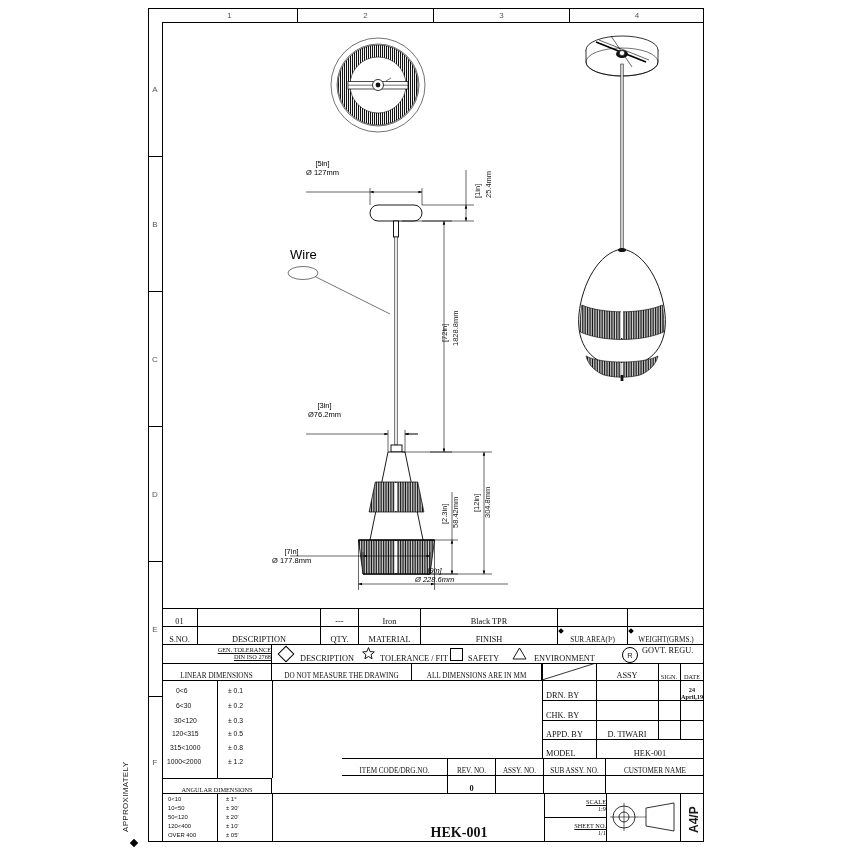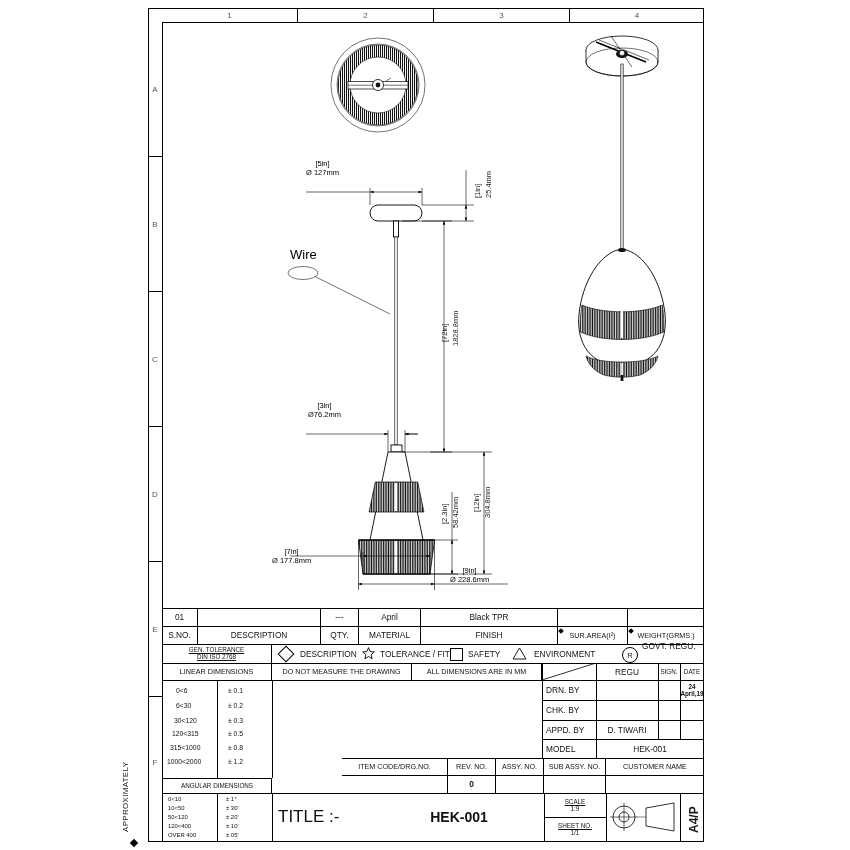--- a/index.html
+++ b/index.html
@@ -21,21 +21,21 @@
 
   
   .dim{stroke:#000;stroke-width:.6;fill:none;}
   .thin{stroke:#000;stroke-width:.55;fill:none;}
   .obj{stroke:#000;stroke-width:.9;fill:#fff;}
 
   .dtxt{position:absolute;font-size:7.5px;line-height:1.15;white-space:nowrap;text-align:center;color:#000;}
 
   
   #tb{position:absolute;left:162px;top:608px;width:542px;height:220px;}
-  #tb .c{position:absolute;box-sizing:border-box;display:flex;align-items:center;font-size:8.3px;color:#111;}
+  #tb .c{position:absolute;box-sizing:border-box;display:flex;align-items:flex-end;font-size:8.3px;color:#111;font-family:Liberation Serif, serif;}
   #tb .c.ct{justify-content:center;text-align:center;}
   #tb .c.lt{justify-content:flex-start;padding-left:4px;}
   .hl{position:absolute;background:#000;height:0.8px;}
   .vl{position:absolute;background:#000;width:0.8px;}
   .small{font-size:7.2px;}
   .xsmall{font-size:6.3px;}
   .bold{font-weight:bold;}
   .und{text-decoration:underline;}
 
   
@@ -295,42 +295,42 @@
   <div class="abs" style="left:462px;top:462px;width:34px;height:60px;">
     <span class="vtxt" style="left:10px;top:50px;transform:rotate(-90deg);">[12in]</span>
     <span class="vtxt" style="left:21px;top:56px;transform:rotate(-90deg);">304.8mm</span>
   </div>
 
   <div class="dtxt" style="left:272px;top:548px;">
     <span>[7in]</span><br>
     <span>Ø 177.8mm</span>
   </div>
 
-  <div class="dtxt" style="left:450px;top:567px;">
+  <div class="dtxt" style="left:415px;top:567px;font-style:italic;">
     <span>[9in]</span><br>
     <span>Ø 228.6mm</span>
   </div>
 
   <div class="dtxt" style="left:290px;top:248px;font-size:13px;">
     <span>Wire</span>
   </div>
 
   <div id="tb">
 
     <div class="c ct" style="left:0;top:0;width:36px;height:18px;border-right:.8px solid #000;">
       <span>01</span>
       </div>
     <div class="c ct" style="left:36px;top:0;width:123px;height:18px;border-right:.8px solid #000;">
       <span></span>
       </div>
     <div class="c ct" style="left:159px;top:0;width:38px;height:18px;border-right:.8px solid #000;">
       <span>---</span>
       </div>
     <div class="c ct" style="left:197px;top:0;width:62px;height:18px;border-right:.8px solid #000;">
-      <span>April</span>
+      <span>Iron</span>
       </div>
     <div class="c ct" style="left:259px;top:0;width:137px;height:18px;border-right:.8px solid #000;">
       <span>Black TPR</span>
       </div>
     <div class="c ct" style="left:396px;top:0;width:70px;height:18px;border-right:.8px solid #000;">
       <span></span>
       </div>
     <div class="c ct" style="left:466px;top:0;width:76px;height:18px;">
       <span></span>
       </div>
@@ -449,21 +449,21 @@
     <div class="vl" style="left:380px;top:55px;height:95px;"></div>
     <div class="vl" style="left:434px;top:55px;height:95px;"></div>
     <div class="vl" style="left:496px;top:55px;height:76px;"></div>
     <div class="vl" style="left:518px;top:55px;height:76px;"></div>
 
     <svg class="abs" style="left:380px;top:55px;" width="54" height="17" viewBox="0 0 54 17">
       <line x1="0" y1="17" x2="54" y2="0" stroke="#000" stroke-width=".8"></line>
     </svg>
 
     <div class="c ct" style="left:434px;top:55px;width:62px;height:17px;">
-      <span>REGU</span>
+      <span>ASSY</span>
       </div>
     <div class="c ct" style="left:496px;top:55px;width:22px;height:17px;">
       <span class="xsmall">SIGN.</span>
       </div>
     <div class="c ct" style="left:518px;top:55px;width:24px;height:17px;">
       <span class="xsmall">DATE</span>
       </div>
     <div class="hl" style="left:380px;top:72px;width:162px;"></div>
 
     <div class="c lt" style="left:380px;top:72px;width:54px;height:20px;">
@@ -544,23 +544,20 @@
       <span></span>
       </div>
     <div class="c ct" style="left:382px;top:167px;width:62px;height:18px;border-right:.8px solid #000;">
       <span></span>
       </div>
     <div class="c ct" style="left:444px;top:167px;width:98px;height:18px;">
       <span></span>
       </div>
     <div class="hl" style="left:110px;top:185px;width:432px;"></div>
 
-    <div class="c lt" style="left:112px;top:185px;width:100px;height:48px;">
-      <span style="font-size:17px;">TITLE :-</span>
-      </div>
     <div class="c ct" style="left:212px;top:185px;width:170px;height:48px;">
       <span class="bold" style="font-size:14px;">HEK-001</span>
       </div>
 
     <div class="vl" style="left:382px;top:185px;height:48px;"></div>
     <div class="c ct" style="left:382px;top:185px;width:62px;height:24px;flex-direction:column;line-height:1.15;">
       <span class="xsmall und">SCALE</span>
       <span class="xsmall">1:9</span>
     </div>
     <div class="hl" style="left:382px;top:209px;width:62px;"></div>

